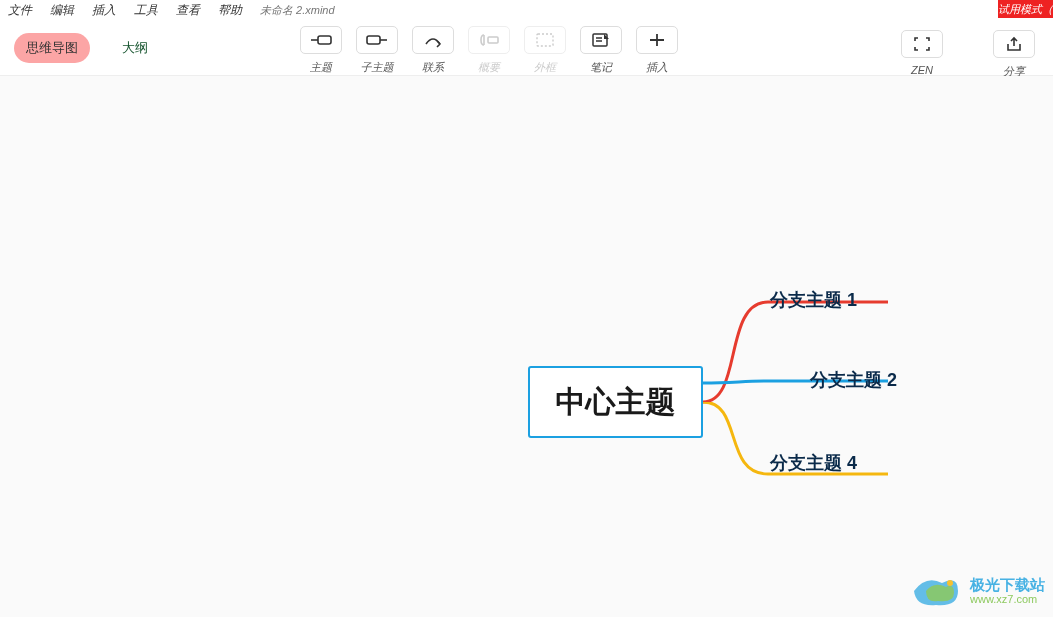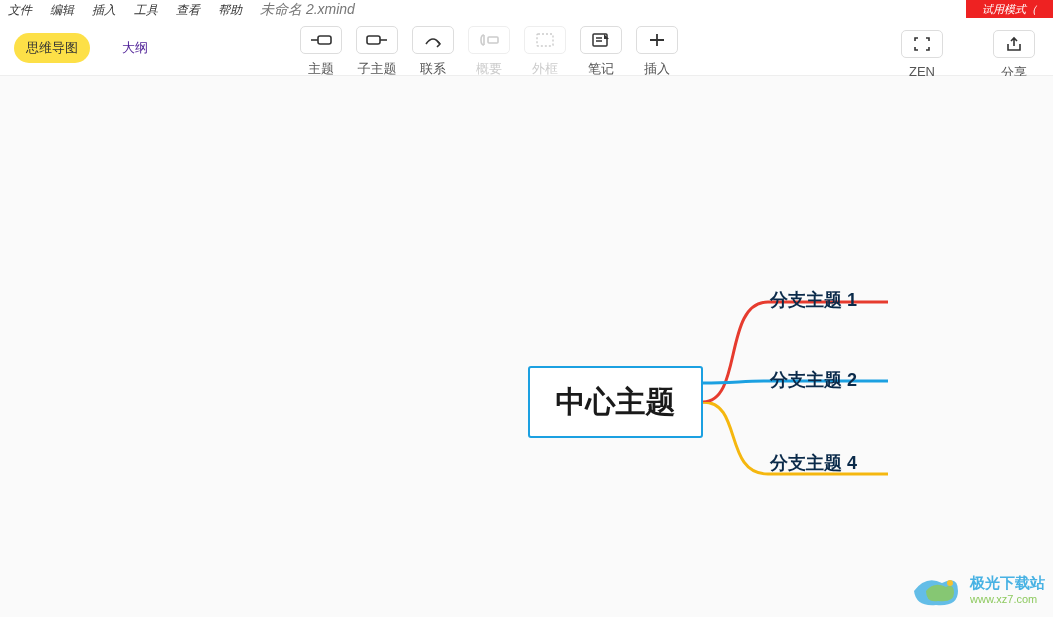--- a/index.html
+++ b/index.html
@@ -21,57 +21,57 @@
     background: #fff;
     position: relative;
     font-style: italic;
   }
   .menu-bar .menu-item {
     margin-right: 18px;
     cursor: pointer;
   }
   .menu-bar .filename {
     color: #777;
-    font-size: 14px;
+    font-size: 11px;
   }
   .trial-badge {
     position: absolute;
     right: 0;
     top: 0;
     background: #e22;
     color: #fff;
     font-size: 11px;
-    padding: 1px 16px;
+    padding: 1px 0;
     height: 18px;
     display: flex;
     align-items: center;
   }
   .secondary-bar {
     height: 56px;
     display: flex;
     align-items: center;
     background: #fff;
     border-bottom: 1px solid #eee;
     position: relative;
   }
   .view-tabs {
     display: flex;
     align-items: center;
     padding-left: 14px;
     gap: 20px;
   }
   .view-tab {
     font-size: 13px;
-    color: #4c1d95;
+    color: #14532d;
     cursor: pointer;
     padding: 6px 12px;
     border-radius: 16px;
   }
   .view-tab.active {
-    background: #fde047;
+    background: #fca5a5;
     color: #333;
     font-weight: 500;
   }
   .toolbar {
     position: absolute;
     left: 300px;
     top: 0;
     height: 56px;
     display: flex;
     align-items: flex-start;
@@ -102,24 +102,25 @@
     border-radius: 5px;
     display: flex;
     align-items: center;
     justify-content: center;
     background: #fff;
   }
   .tool-btn.disabled .icon-box { border-color: #eee; }
   .tool-btn.disabled .tool-label { color: #ccc; }
   .tool-btn.disabled svg { stroke: #ccc; }
   .tool-label {
-    font-size: 13px;
+    font-size: 11px;
     color: #555;
     margin-top: 6px;
     white-space: nowrap;
+    font-style: italic;
   }
   .canvas {
     position: relative;
     width: 100%;
     height: calc(617px - 76px);
     background: #fafafa;
   }
   .central-topic {
     position: absolute;
     left: 528px;
@@ -138,42 +139,42 @@
     cursor: pointer;
   }
   .branch-topic {
     position: absolute;
     font-size: 18px;
     font-weight: 700;
     color: #0a2a4a;
     cursor: pointer;
   }
   .branch-topic.b1 { left: 770px; top: 212px; }
-  .branch-topic.b2 { left: 770px; top: 292px; }
+  .branch-topic.b2 { left: 810px; top: 292px; }
   .branch-topic.b3 { left: 770px; top: 375px; }
   .branch-line {
     position: absolute;
     pointer-events: none;
   }
   .watermark {
     position: absolute;
     right: 8px;
     bottom: 6px;
     display: flex;
     align-items: center;
     gap: 6px;
     opacity: 0.85;
   }
   .watermark .wm-icon {
     width: 58px; height: 40px;
   }
   .watermark .wm-text {
     display: flex; flex-direction: column; line-height: 1.1;
   }
-  .watermark .wm-cn { color: #2aa6e0; font-size: 15px; font-weight: 600; font-family: Liberation Mono, monospace; }
+  .watermark .wm-cn { color: #2aa6e0; font-size: 15px; font-weight: 600; }
   .watermark .wm-url { color: #7ac143; font-size: 11px; }
 </style>
 </head>
 <body>
 
 <div class="menu-bar">
   <span class="menu-item">文件</span>
   <span class="menu-item">编辑</span>
   <span class="menu-item">插入</span>
   <span class="menu-item">工具</span>

